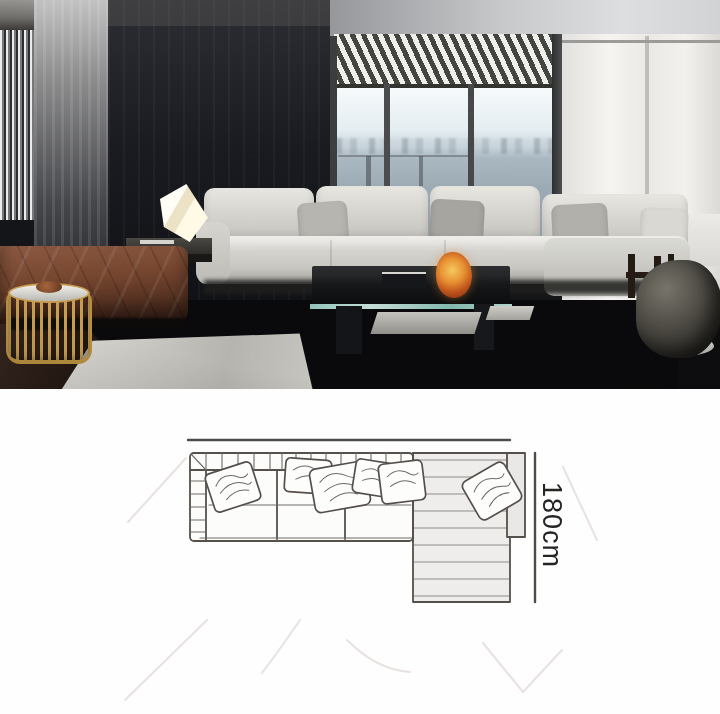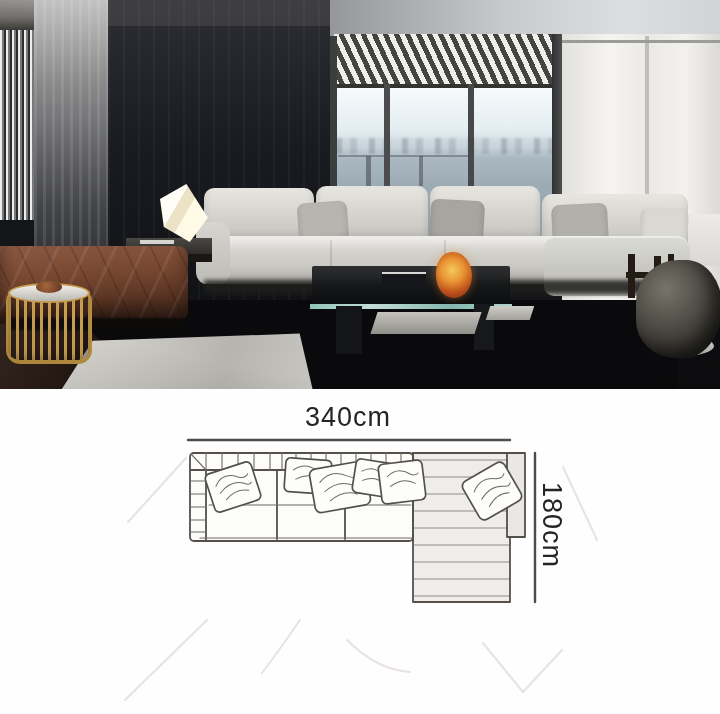--- a/index.html
+++ b/index.html
@@ -289,16 +289,15 @@
         <path class="pillow-line" d="M-10,12 Q3,4 14,10"></path>
       </g>
     </g>
 
     <g>
       <line class="dimline" x1="188" y1="440" x2="510" y2="440"></line>
       <line class="dimline" x1="535" y1="453" x2="535" y2="602"></line>
     </g>
   </svg>
 
-  <div class="dim-label label-w">340cm</div>
   <div class="dim-label label-d">180cm</div>
 
 </div>
 
 </body></html>

